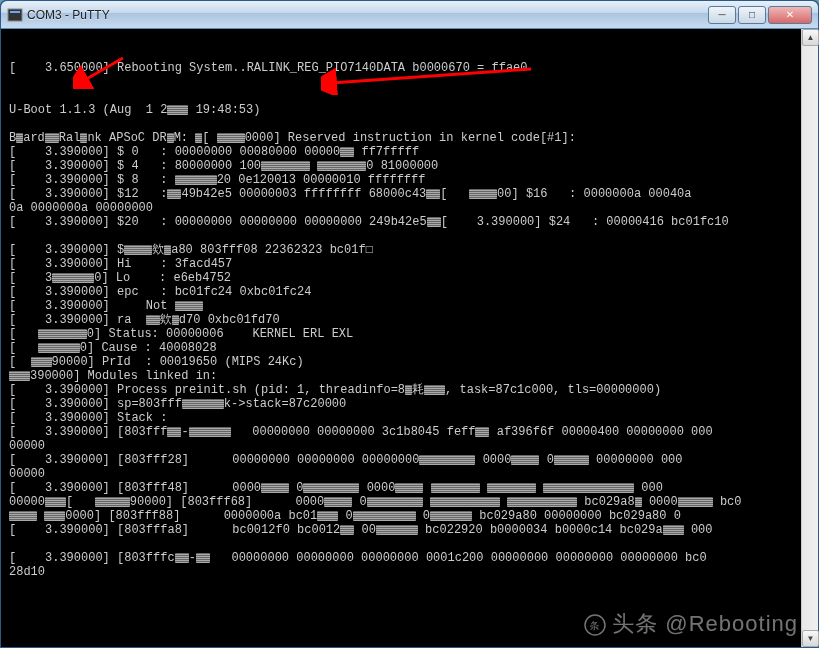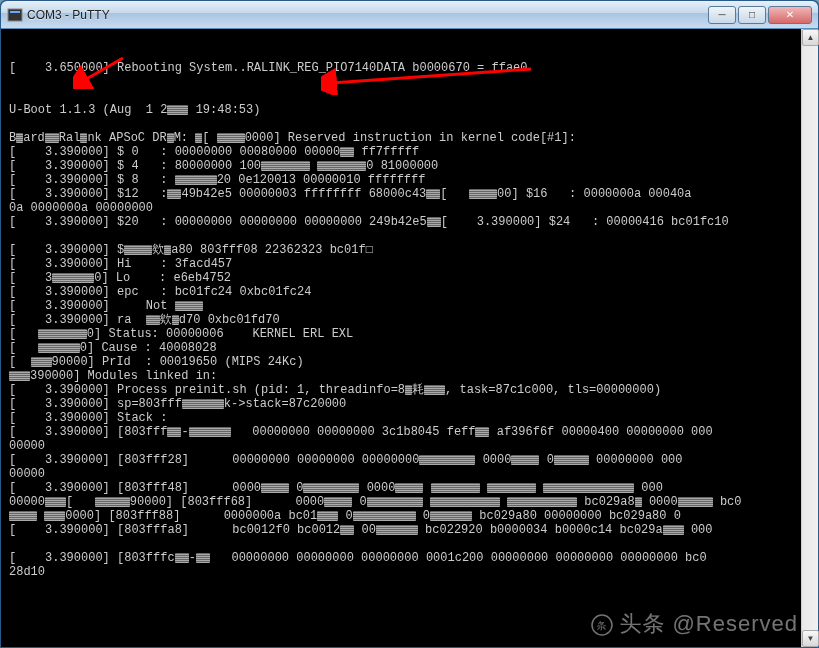--- a/index.html
+++ b/index.html
@@ -187,15 +187,15 @@
       </defs>
     <line x1="210" y1="10" x2="10" y2="24" stroke="#ff0000" stroke-width="3" marker-end="url(#ah2)"></line>
   </svg>
 
   <div class="watermark">
     <span class="wm-icon">
       <svg width="22" height="22" viewBox="0 0 22 22">
           <circle cx="11" cy="11" r="10" fill="none" stroke="rgba(255,255,255,0.45)" stroke-width="1.5"></circle>
           <text x="11" y="15" text-anchor="middle" fill="rgba(255,255,255,0.45)" font-size="10">条</text>
         </svg>
-    </span><span>头条 @Reserved</span>
+    </span><span>头条 @Rebooting</span>
   </div>
 </div>
 
 </body></html>

